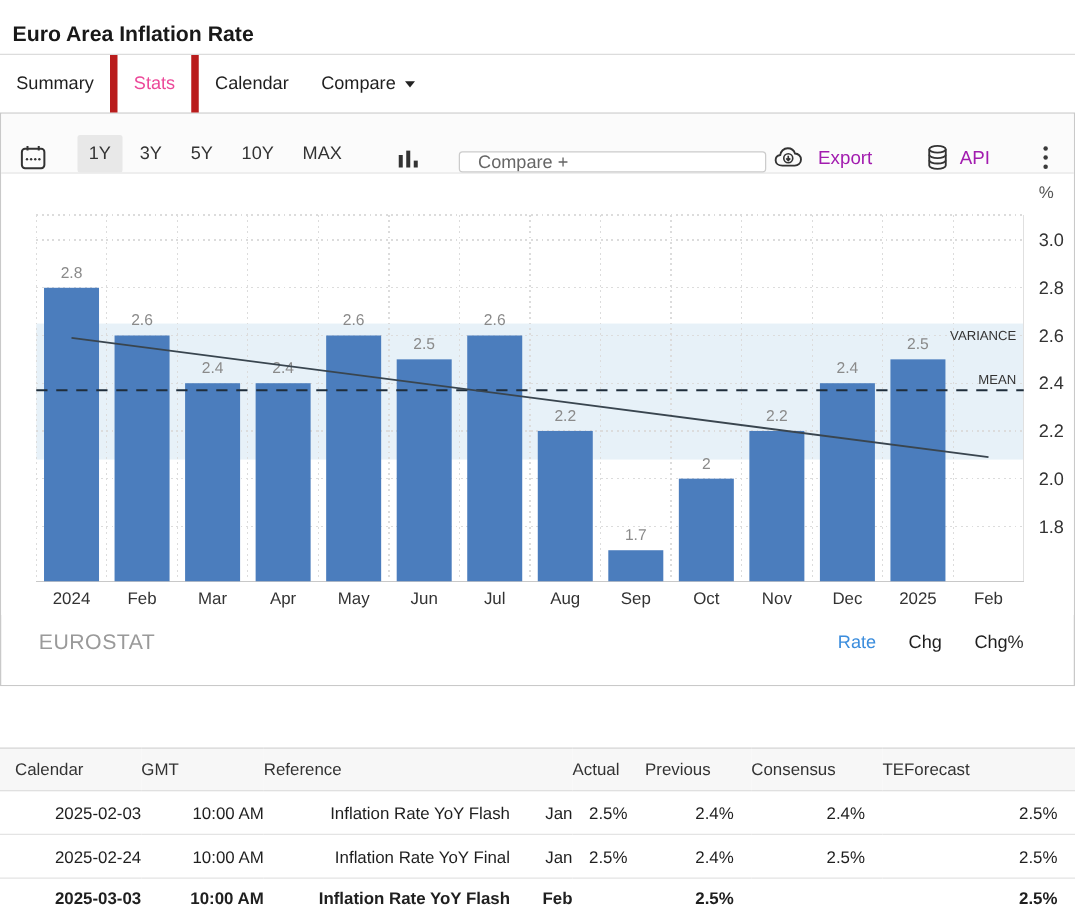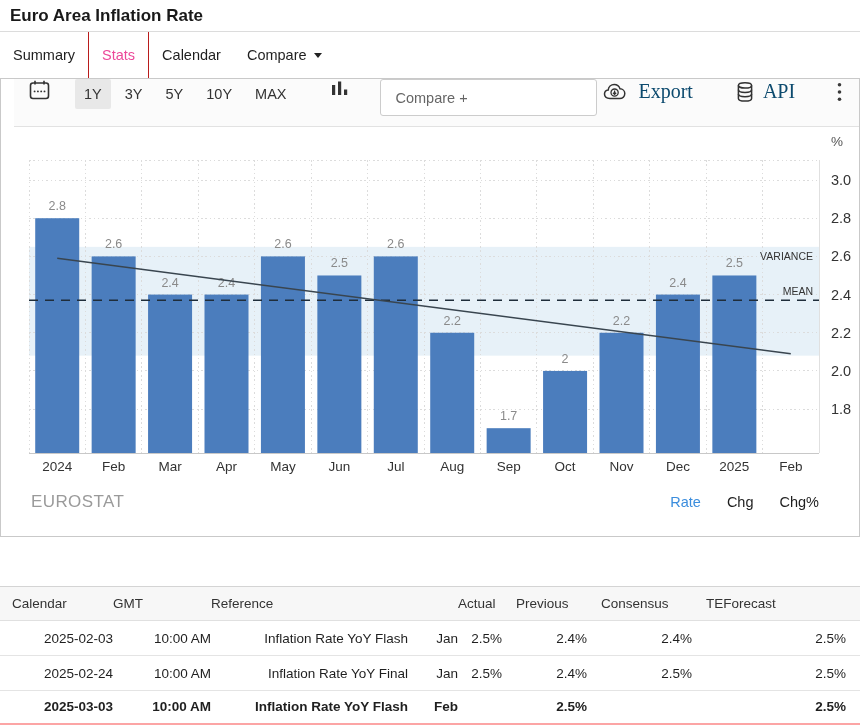--- a/index.html
+++ b/index.html
@@ -4,42 +4,42 @@
 <style>
   * { box-sizing: border-box; }
   html,body { margin:0; padding:0; }
   body {
     width:860px; height:725px; overflow:hidden;
     background:#ffffff; color:#222;
     font-family:"Liberation Sans", sans-serif;
   }
 
   
-  .page-header { padding:6px 10px 5px; border-bottom:1px solid #dcdcdc; }
+  .page-header { padding:18px 10px 5px; border-bottom:1px solid #dcdcdc; }
   .page-title { font-size:17px; font-weight:bold; color:#191919; margin:0; }
 
   
   .tabs { display:flex; height:46px; align-items:stretch; background:#fff; }
   .tab { display:flex; align-items:center; padding:0 13px; font-size:14.5px; color:#1f1f1f; cursor:pointer; white-space:nowrap; }
-  .tab.divider-right { border-right:1px solid #b91c1c;justify-content:center; }
+  .tab.divider-right { border-right:6px solid #b91c1c;justify-content:center; }
   .tab.active { color:#ec4899; }
   .tab .caret { margin-left:7px; width:0; height:0; border-left:4.5px solid transparent; border-right:4.5px solid transparent; border-top:5px solid #222; }
 
   
   .card { border:1px solid #c9c9c9; background:#fff; }
-  .toolbar { height:48px; display:flex; align-items:flex-start; padding:0 14px; background:#fbfbfb; border-bottom:1px solid #e2e2e2;margin-left:13px; }
+  .toolbar { height:48px; display:flex; align-items:flex-end; padding:0 14px; background:#fbfbfb; border-bottom:1px solid #e2e2e2; }
   .icon-btn { display:flex; align-items:center; justify-content:center; cursor:pointer; background:none; border:none; padding:0; }
   .range-group { display:flex; margin-left:24px; }
   .range-btn { padding:7px 9px; margin-right:5px; font-size:14.5px; color:#333; border-radius:2px; cursor:pointer; background:none; border:none; font-family:inherit; }
   .range-btn.active { background:#e8e8e8; }
   .bars-icon-btn { margin-left:30px; }
-  .compare-input { margin-left:30px; width:268px; height:37px; border:1px solid #ccc; border-radius:3px; padding:0 14px; font-size:14.5px; color:#555; background:#fff; font-family:inherit; }
+  .compare-input { margin-left:30px; width:268px; height:17px; border:1px solid #ccc; border-radius:3px; padding:0 14px; font-size:14.5px; color:#555; background:#fff; font-family:inherit; }
   .compare-input::placeholder { color:#666; opacity:1; }
   .toolbar-right { margin-left:auto; display:flex; align-items:center; }
-  .tool-action { display:flex; align-items:center; gap:8px; font-size:20px; color:#0c4a6e; cursor:pointer; background:none; border:none; font-family:Liberation Serif, serif; }
+  .tool-action { display:flex; align-items:center; gap:8px; font-size:15px; color:#a21caf; cursor:pointer; background:none; border:none; font-family:Liberation Sans, sans-serif; }
   .tool-action + .tool-action { margin-left:30px; }
   .kebab { margin-left:30px; padding:2px 6px; }
 
   
   .chart-wrap { position:relative; height:353px; background:#fff; }
   .chart-wrap svg { position:absolute; left:0; top:0; }
 
   .chart-footer { display:flex; align-items:center; padding:12px 40px 24px 30px; }
   .source-label { font-size:17px; color:#9a9a9a; letter-spacing:0.4px; }
   .series-links { margin-left:auto; display:flex; gap:26px; font-size:14.5px; color:#1f1f1f; }

